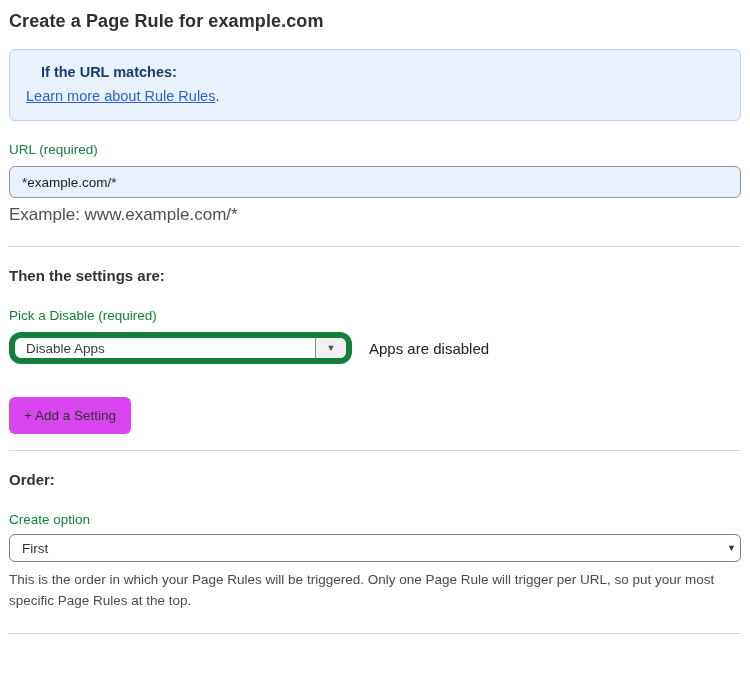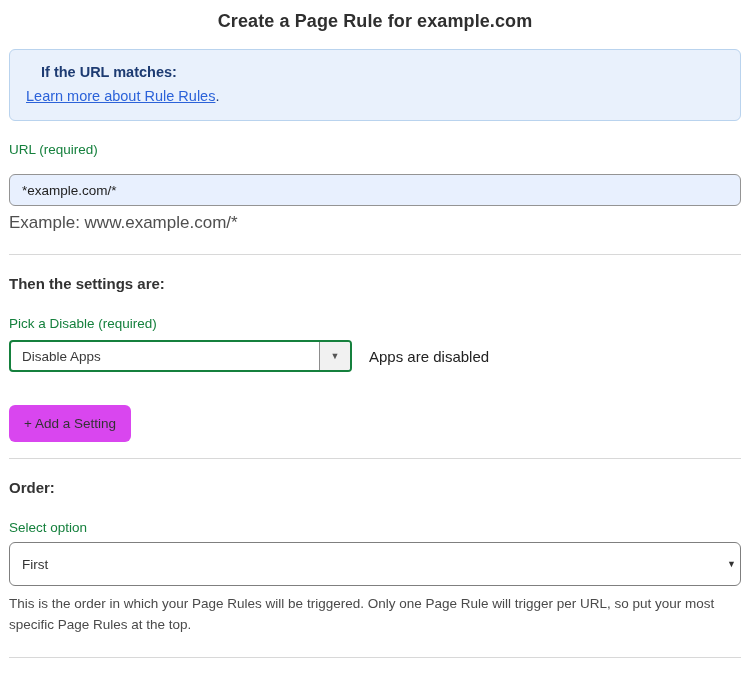--- a/index.html
+++ b/index.html
@@ -11,21 +11,20 @@
     overflow: hidden;
   }
   .page { padding: 0 9px; }
 
   .page-title {
     margin-top: 11px;
     font-size: 18px;
     font-weight: bold;
     color: #2f2f2f;
     letter-spacing: .1px;
-    text-align: center;
   }
 
   .info-box {
     margin-top: 17px;
     background: #e9f1fc;
     border: 1px solid #b9d3ee;
     border-radius: 6px;
     padding: 10px 16px 12px;
     color: #1d3b72;
     font-size: 14.5px;
@@ -41,21 +40,21 @@
 
   .field-label {
     font-size: 13.5px;
     color: #15803d;
     margin-top: 21px;
   }
 
   .url-input {
     display: block;
     width: 100%;
-    margin-top: 17px;
+    margin-top: 9px;
     height: 32px;
     background: #e8f0fe;
     border: 1px solid #949494;
     border-radius: 6px;
     padding: 0 12px;
     font-family: "Liberation Sans", sans-serif;
     font-size: 13.5px;
     color: #222222;
     outline: none;
   }
@@ -81,22 +80,22 @@
 
   .picker-row {
     margin-top: 9px;
     display: flex;
     align-items: center;
   }
   .picker {
     display: flex;
     width: 343px;
     height: 32px;
-    border: 2px solid #15803d;
-    border-radius: 4px;
+    border: 6px solid #15803d;
+    border-radius: 12px;
     background: #ffffff;
     cursor: pointer;
     overflow: hidden;
   }
   .picker-value {
     flex: 1;
     display: flex;
     align-items: center;
     padding-left: 11px;
     font-size: 13.5px;
@@ -130,21 +129,21 @@
     color: #333333;
     font-family: "Liberation Sans", sans-serif;
     font-size: 13.5px;
     cursor: pointer;
   }
   .btn-add { margin-top: 33px; }
 
   .select-box {
     margin-top: 7px;
     width: 100%;
-    height: 44px;
+    height: 28px;
     border: 1px solid #7f7f7f;
     border-radius: 6px;
     background: #ffffff;
     display: flex;
     align-items: center;
     justify-content: space-between;
     padding: 0 4px 0 12px;
     font-size: 13.5px;
     color: #333333;
     cursor: pointer;
@@ -191,21 +190,21 @@
     </div>
     <div class="picker-note">Apps are disabled</div>
   </div>
 
   <button class="btn btn-add">+ Add a Setting</button>
 
   <hr class="divider" style="margin-top:16px;">
 
   <div class="section-heading">Order:</div>
 
-  <div class="field-label" style="margin-top:24px;">Select option</div>
+  <div class="field-label" style="margin-top:24px;">Create option</div>
 
   <div class="select-box">
     <span>First</span>
     <span class="select-caret">▼</span>
   </div>
 
   <div class="order-helper">This is the order in which your Page Rules will be triggered. Only one Page Rule will trigger per URL, so put your most specific Page Rules at the top.</div>
 
   <hr class="divider footer-divider">
 

